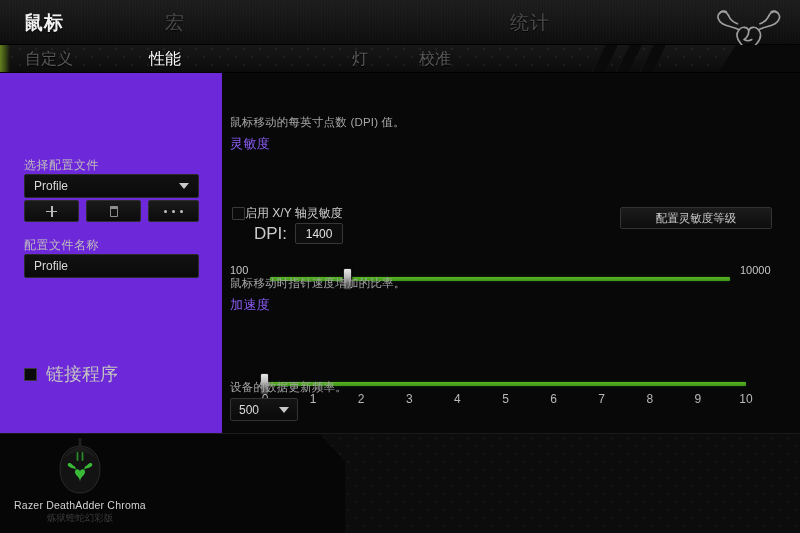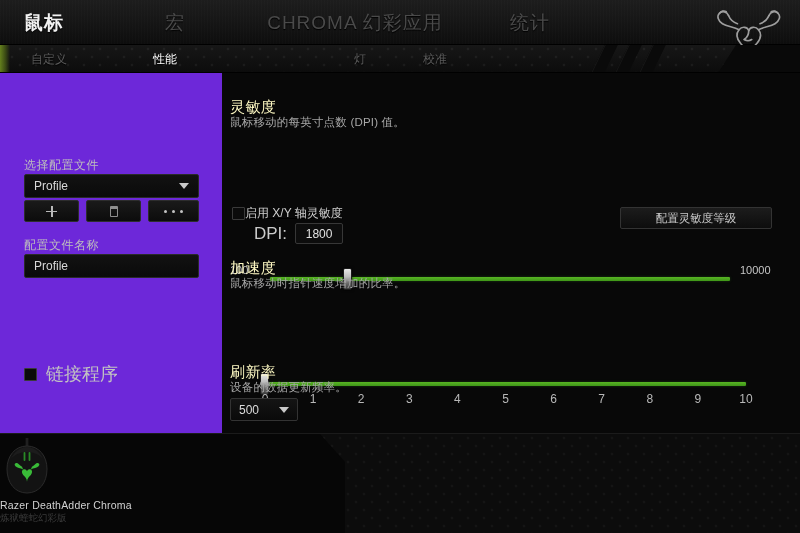--- a/index.html
+++ b/index.html
@@ -58,21 +58,21 @@
     overflow: hidden;
   }
   #subbar-green {
     position: absolute; left: 0; top: 0; width: 10px; height: 28px;
     background: linear-gradient(90deg,#6d8c1e 0%, #3e4f14 55%, rgba(0,0,0,0) 100%);
     opacity: .9;
   }
   .stab {
     position: absolute; top: 0; height: 28px;
     display: flex; align-items: center; justify-content: center;
-    font-size: 12px; color: #5a5a5a;
+    font-size: 16px; color: #5a5a5a;
     text-shadow: 0 1px 1px #000;
     cursor: pointer; user-select: none;
   }
   .stab.active { color: #ffffff; }
   #stab0 { left: 14px;  width: 70px; }
   #stab1 { left: 130px; width: 70px; }
   #stab2 { left: 335px; width: 50px; }
   #stab3 { left: 405px; width: 60px; }
 
   #subbar-slashes {
@@ -167,21 +167,21 @@
   .ico-info {
     width: 12px; height: 12px; border: 1px solid #9a9a9a; border-radius: 50%;
     color: #c4c4c4; font-size: 9px; line-height: 10px; text-align: center;
     font-family: "Liberation Serif", serif;
   }
   #warranty .w-txt { color: #b5b5b5; }
   #warranty .w-link { color: #43c42b; text-decoration: underline; cursor: pointer; }
 
   
   #main { position: absolute; left: 222px; top: 73px; width: 578px; height: 360px; }
-  .sec-title { position: absolute; font-size: 15px; color: #fef9c3; letter-spacing: .4px; }
+  .sec-title { position: absolute; font-size: 13px; color: #8b5cf6; letter-spacing: .4px; margin-top: 37px; }
   .sec-desc  { position: absolute; font-size: 11.5px; color: #a7a7a7; letter-spacing: .2px; }
 
   #sens-title { left: 8px;  top: 25px; }
   #sens-desc  { left: 8px;  top: 42px; }
   #accel-title{ left: 8px;  top: 186px; }
   #accel-desc { left: 8px;  top: 203px; }
   #poll-title { left: 8px;  top: 290px; }
   #poll-desc  { left: 8px;  top: 307px; }
 
   #chk-xy-wrap {
@@ -261,39 +261,38 @@
     background-size: 16px 16px, 16px 16px;
     border-top: 1px solid #1b1b1b;
   }
   #bottom-left-fill {
     position: absolute; left: 0; top: 0; width: 345px; height: 100px;
     background: #060606;
     clip-path: polygon(0 0, 320px 0, 345px 28px, 345px 100%, 0 100%);
   }
   #device {
     position: absolute; left: 0; top: 0; width: 160px; height: 100px;
-    display: flex; flex-direction: column; align-items: flex-start;
+    display: flex; flex-direction: column; align-items: center;
   }
   #mouse-icon { margin-top: 4px; }
   #dev-name {
     margin-top: 3px; font-size: 10.5px; color: #d2d2d2; letter-spacing: .2px;
   }
   #dev-sub {
     margin-top: 1px; font-size: 9.5px; color: #3a3a3a;
   }
 </style>
 </head>
 <body>
 
 <div id="app">
 
   <div id="header">
     <div class="mtab active" id="mtab0">鼠标</div>
     <div class="mtab" id="mtab1">宏</div>
-    <div class="mtab" id="mtab2">CHROMA 幻彩应用</div>
     <div class="mtab" id="mtab3">统计</div>
 
     <svg id="logo" viewBox="0 0 100 80">
       <g fill="none" stroke="#cfcfcf" stroke-width="2.2" stroke-linecap="round" stroke-linejoin="round" opacity="0.9">
         <path d="M50 74 C50 64 44 60 40 55 C35 49 34 42 38 37 C42 32 49 33 51 38"></path>
         <path d="M50 74 C52 64 58 60 62 55 C67 49 68 42 64 37 C60 32 53 33 51 38"></path>
         <path d="M38 37 C31 33 22 33 16 29 C10 25 8 19 12 15 C16 11 22 13 24 18"></path>
         <path d="M24 18 C26 23 30 27 36 29"></path>
         <path d="M64 37 C71 33 80 33 86 29 C92 25 94 19 90 15 C86 11 80 13 78 18"></path>
         <path d="M78 18 C76 23 72 27 66 29"></path>
@@ -365,21 +364,21 @@
     <div class="sec-title" id="sens-title">灵敏度</div>
     <div class="sec-desc" id="sens-desc">鼠标移动的每英寸点数 (DPI) 值。</div>
 
     <div id="chk-xy-wrap">
       <span class="cbox"></span>
       <span class="txt">启用 X/Y 轴灵敏度</span>
     </div>
 
     <div id="dpi-row">
       <span class="dpi-lbl">DPI:</span>
-      <span id="dpi-box">1800</span>
+      <span id="dpi-box">1400</span>
     </div>
 
     <div id="btn-stages">配置灵敏度等级</div>
 
     <div class="slider-wrap" id="dpi-slider">
       <span class="slider-end" id="dpi-min">100</span>
       <div class="slider-track"></div>
       <div class="slider-thumb"></div>
       <span class="slider-end" id="dpi-max">10000</span>
     </div>

